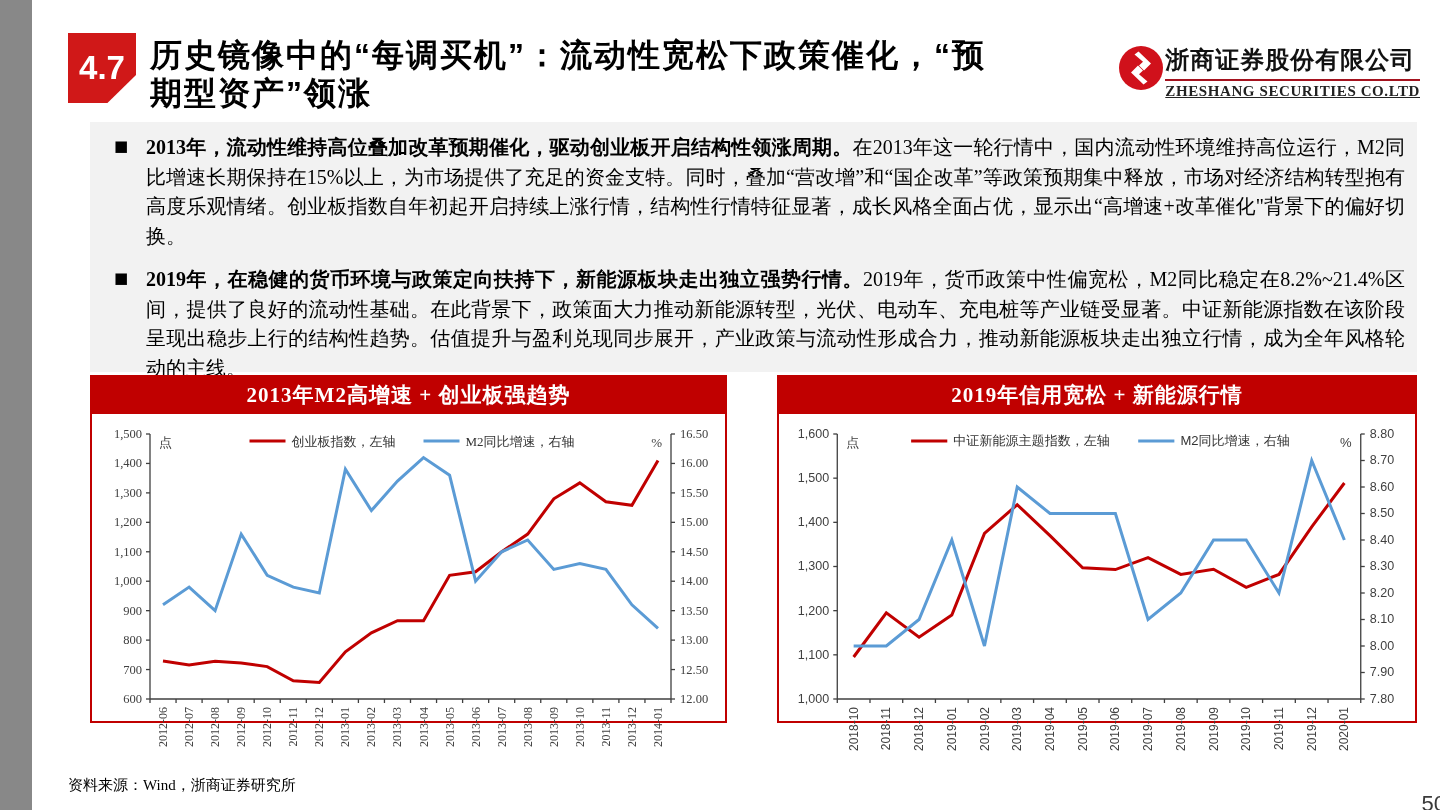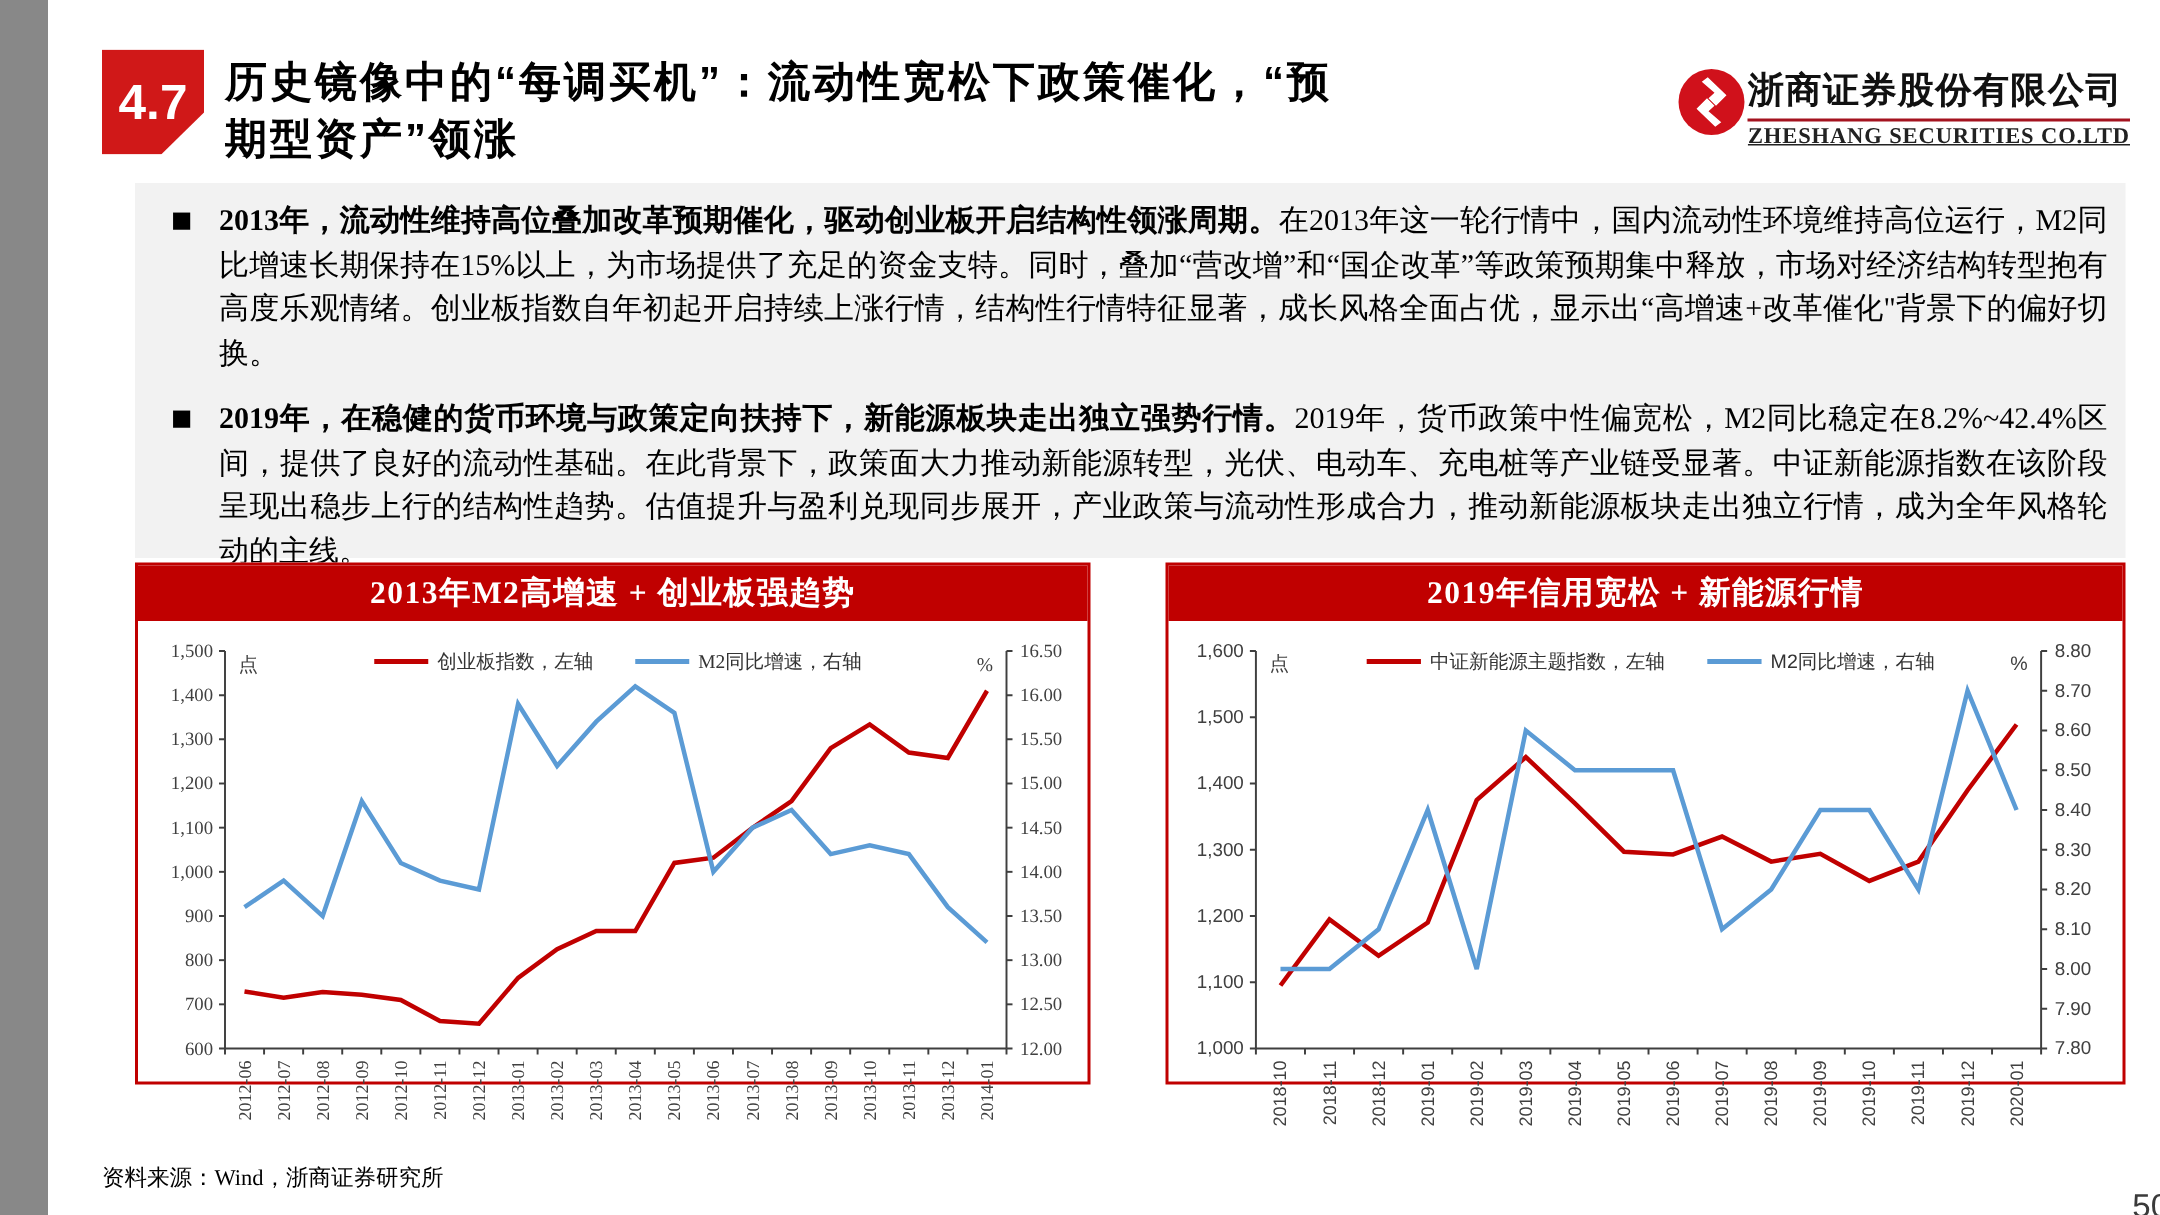--- a/index.html
+++ b/index.html
@@ -10,21 +10,21 @@
   html,body{background:#888;}
   .slide{position:relative;width:1440px;height:810px;background:#ffffff;overflow:hidden;
          font-family:"Liberation Sans","DejaVu Sans",sans-serif;margin-left:32px;}
 
   
   .section-badge{position:absolute;left:36px;top:33px;width:68px;height:70px;
     background:var(--badge-red);color:#fff;font-weight:bold;font-size:33px;
     display:flex;align-items:center;justify-content:center;
     clip-path:polygon(0 0,100% 0,100% 60%,58% 100%,0 100%);}
   .page-title{position:absolute;left:118px;top:36px;width:970px;color:#000;
-    font-size:28px;line-height:38px;font-weight:bold;letter-spacing:2px;
+    font-size:32px;line-height:38px;font-weight:bold;letter-spacing:2px;
     font-family:"Liberation Sans","DejaVu Sans",sans-serif;}
   .logo{position:absolute;right:52px;top:44px;display:flex;align-items:flex-start;}
   .logo-text{display:flex;flex-direction:column;}
   .logo-cn{font-family:"Liberation Serif","DejaVu Serif",serif;font-weight:bold;
     font-size:24px;color:#111;letter-spacing:1px;padding-bottom:3px;
     border-bottom:2px solid #a4131f;}
   .logo-en{font-family:"Liberation Serif","DejaVu Serif",serif;font-weight:bold;
     font-size:15px;color:#222;letter-spacing:0.6px;margin-top:2px;text-decoration:underline;}
 
   
@@ -80,21 +80,21 @@
     </div>
   </div>
 
   <div class="content-box">
     <div class="bullet">
       <span class="bullet-marker">■</span>
       <p><b>2013年，流动性维持高位叠加改革预期催化，驱动创业板开启结构性领涨周期。</b><span>在2013年这一轮行情中，国内流动性环境维持高位运行，M2同比增速长期保持在15%以上，为市场提供了充足的资金支特。同时，叠加“营改增”和“国企改革”等政策预期集中释放，市场对经济结构转型抱有高度乐观情绪。创业板指数自年初起开启持续上涨行情，结构性行情特征显著，成长风格全面占优，显示出“高增速+改革催化"背景下的偏好切换。</span></p>
     </div>
     <div class="bullet">
       <span class="bullet-marker">■</span>
-      <p><b>2019年，在稳健的货币环境与政策定向扶持下，新能源板块走出独立强势行情。</b><span>2019年，货币政策中性偏宽松，M2同比稳定在8.2%~42.4%区间，提供了良好的流动性基础。在此背景下，政策面大力推动新能源转型，光伏、电动车、充电桩等产业链受显著。中证新能源指数在该阶段呈现出稳步上行的结构性趋势。估值提升与盈利兑现同步展开，产业政策与流动性形成合力，推动新能源板块走出独立行情，成为全年风格轮动的主线。</span></p>
+      <p><b>2019年，在稳健的货币环境与政策定向扶持下，新能源板块走出独立强势行情。</b><span>2019年，货币政策中性偏宽松，M2同比稳定在8.2%~21.4%区间，提供了良好的流动性基础。在此背景下，政策面大力推动新能源转型，光伏、电动车、充电桩等产业链受显著。中证新能源指数在该阶段呈现出稳步上行的结构性趋势。估值提升与盈利兑现同步展开，产业政策与流动性形成合力，推动新能源板块走出独立行情，成为全年风格轮动的主线。</span></p>
     </div>
   </div>
 
   <div class="chart-box left">
     <div class="chart-banner">2013年M2高增速 + 创业板强趋势</div>
     <div class="chart-svg-holder">
         <svg class="serifchart" viewBox="0 0 633 349" preserveAspectRatio="none">
           <g stroke="#3f3f3f" stroke-width="1.3">
             <line x1="58" y1="20" x2="58" y2="285"></line>
             <line x1="579" y1="20" x2="579" y2="285"></line>

